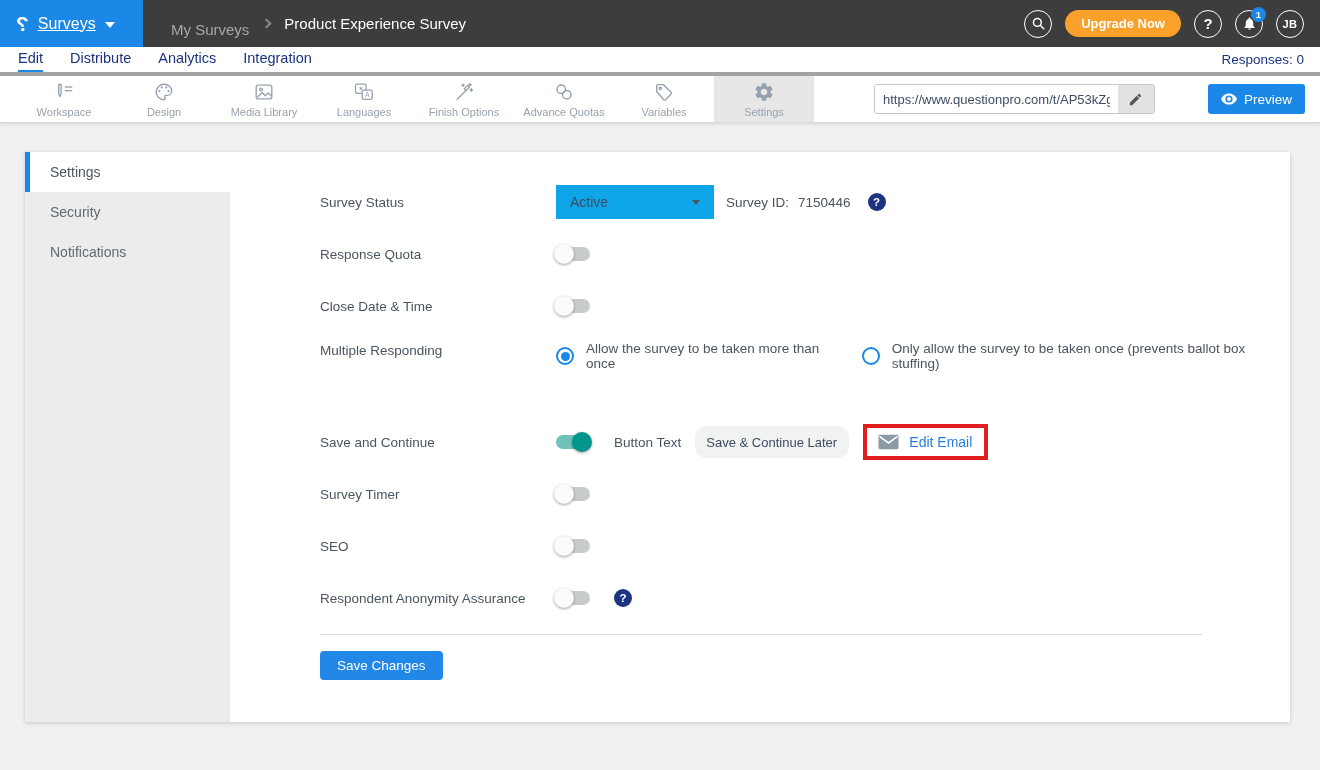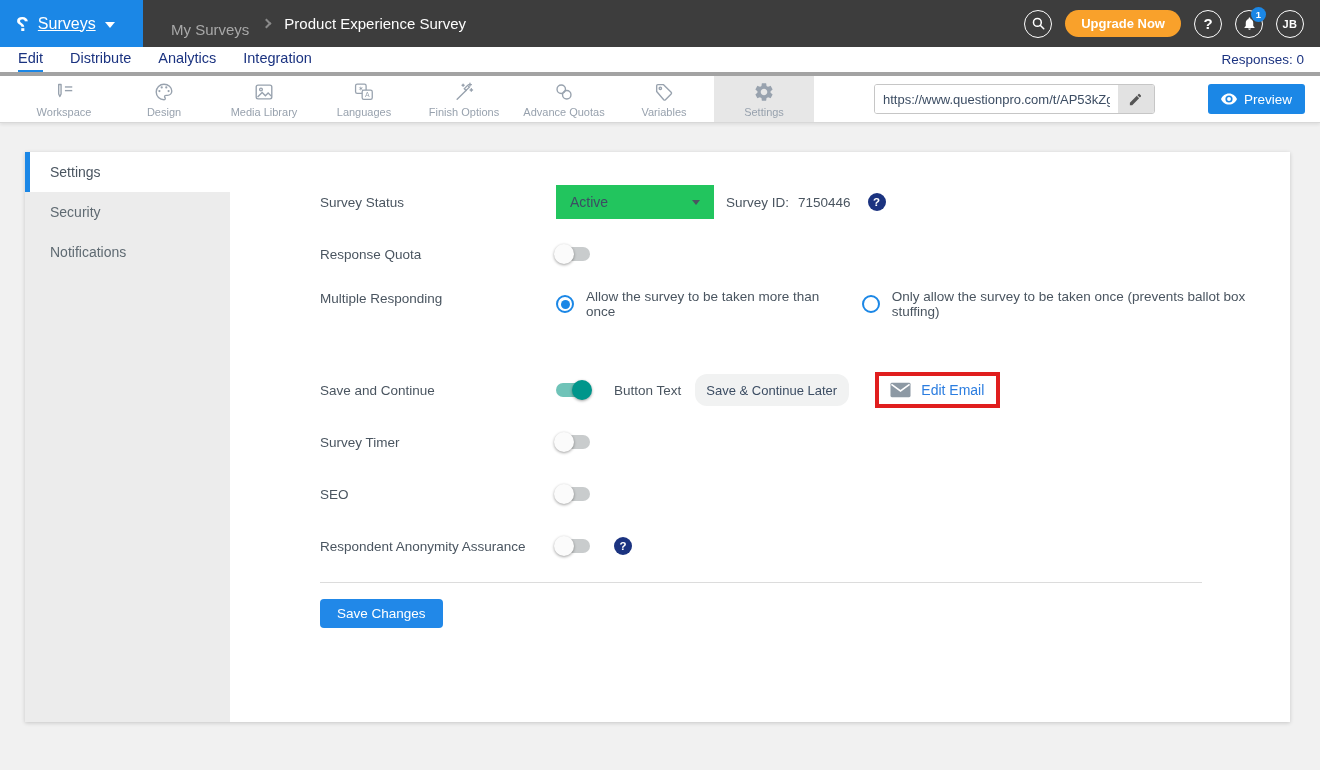--- a/index.html
+++ b/index.html
@@ -46,40 +46,40 @@
   .card { position:absolute; left:25px; top:152px; width:1265px; height:570px; background:#fff; box-shadow:0 1px 4px rgba(0,0,0,.18); display:flex; }
   .side { width:205px; background:#ececec; flex-shrink:0; }
   .side-item { height:40px; display:flex; align-items:center; padding-left:20px; font-size:14px; color:#5f6a72; cursor:pointer; border-left:5px solid transparent; }
   .side-item.active { background:#fff; border-left-color:#1b87e6; color:#4a5560; }
 
   .content { flex:1; padding:24px 0 0 90px; }
   .row { display:flex; align-items:center; height:52px; }
   .row-tall { height:84px; align-items:flex-start; padding-top:9px; }
   .f-label { width:236px; font-size:13.5px; color:#4a5560; flex-shrink:0; }
 
-  .select { width:158px; height:34px; background:#22c55e; border-radius:0; display:flex; align-items:center; justify-content:space-between; padding:0 14px; font-size:14px; color:#3c4d63; cursor:pointer; }
+  .select { width:158px; height:34px; background:#0ea5e9; border-radius:0; display:flex; align-items:center; justify-content:space-between; padding:0 14px; font-size:14px; color:#3c4d63; cursor:pointer; }
   .select .caret { width:0; height:0; border-left:4.5px solid transparent; border-right:4.5px solid transparent; border-top:5.5px solid #4a5560; }
   .sid-group { display:flex; align-items:center; margin-left:12px; gap:9px; }
   .sid-label, .sid-value { font-size:13.5px; color:#4a5560; }
   .help-dot { width:18px; height:18px; border-radius:50%; background:#1b3380; color:#fff; font-size:11.5px; font-weight:bold; display:flex; align-items:center; justify-content:center; margin-left:8px; cursor:pointer; }
 
   .switch { width:34px; height:14px; border-radius:7px; background:#c9cccd; position:relative; cursor:pointer; flex-shrink:0; }
   .switch .knob { position:absolute; left:-2px; top:-3px; width:20px; height:20px; border-radius:50%; background:#fbfbfb; box-shadow:0 1px 3px rgba(0,0,0,.38); }
   .switch.on { background:#6fc3b8; }
   .switch.on .knob { left:auto; right:-2px; background:#00968b; }
 
   .radio-opts { display:flex; flex-direction:row; gap:14px; }
   .radio-line { display:flex; align-items:center; gap:12px; cursor:pointer; }
   .radio { width:18px; height:18px; border:2px solid #1b87e6; border-radius:50%; background:#fff; display:flex; align-items:center; justify-content:center; flex-shrink:0; }
   .radio.selected::after { content:""; width:9px; height:9px; border-radius:50%; background:#1b87e6; }
   .radio-text { font-size:13.5px; color:#4a5560; }
 
   .btntext-label { font-size:13.5px; color:#4a5560; margin-left:24px; }
   .btntext-input { width:154px; height:32px; background:#f1f2f2; border:none; outline:none; border-radius:12px; font-size:13px; color:#3c4d63; padding:0 11px; margin-left:14px; font-family:"Liberation Sans",sans-serif; }
-  .edit-email-hl { margin-left:26px; border:4px solid #e01e1e; background:#fff; display:flex; align-items:center; gap:10px; padding:6px 12px 6px 11px; cursor:pointer; }
+  .edit-email-hl { margin-left:14px; border:4px solid #e01e1e; background:#fff; display:flex; align-items:center; gap:10px; padding:6px 12px 6px 11px; cursor:pointer; }
   .edit-email-label { font-size:14px; color:#2b7de0; }
 
   .divider { height:1px; background:#dcdcdc; margin:10px 88px 0 0; }
   .save-btn { margin-top:16px; height:29px; padding:0 17px; background:#2188e8; border:none; border-radius:4px; color:#fff; font-size:13.5px; font-family:"Liberation Sans",sans-serif; cursor:pointer; }
 </style>
 </head>
 <body>
 
 <header class="topbar">
   <div class="logo-area">
@@ -261,20 +261,26 @@
 
     
     <div class="row">
       <span class="f-label">Response Quota</span>
       <div class="switch">
           <span class="knob"></span>
         </div>
     </div>
 
     
+    <div class="row">
+      <span class="f-label">Close Date &amp; Time</span>
+      <div class="switch">
+          <span class="knob"></span>
+        </div>
+    </div>
 
     
     <div class="row row-tall">
       <span class="f-label" style="padding-top:2px;">Multiple Responding</span>
       <div class="radio-opts">
         <div class="radio-line">
           <span class="radio selected"></span>
           <span class="radio-text">Allow the survey to be taken more than once</span>
         </div>
         <div class="radio-line">

